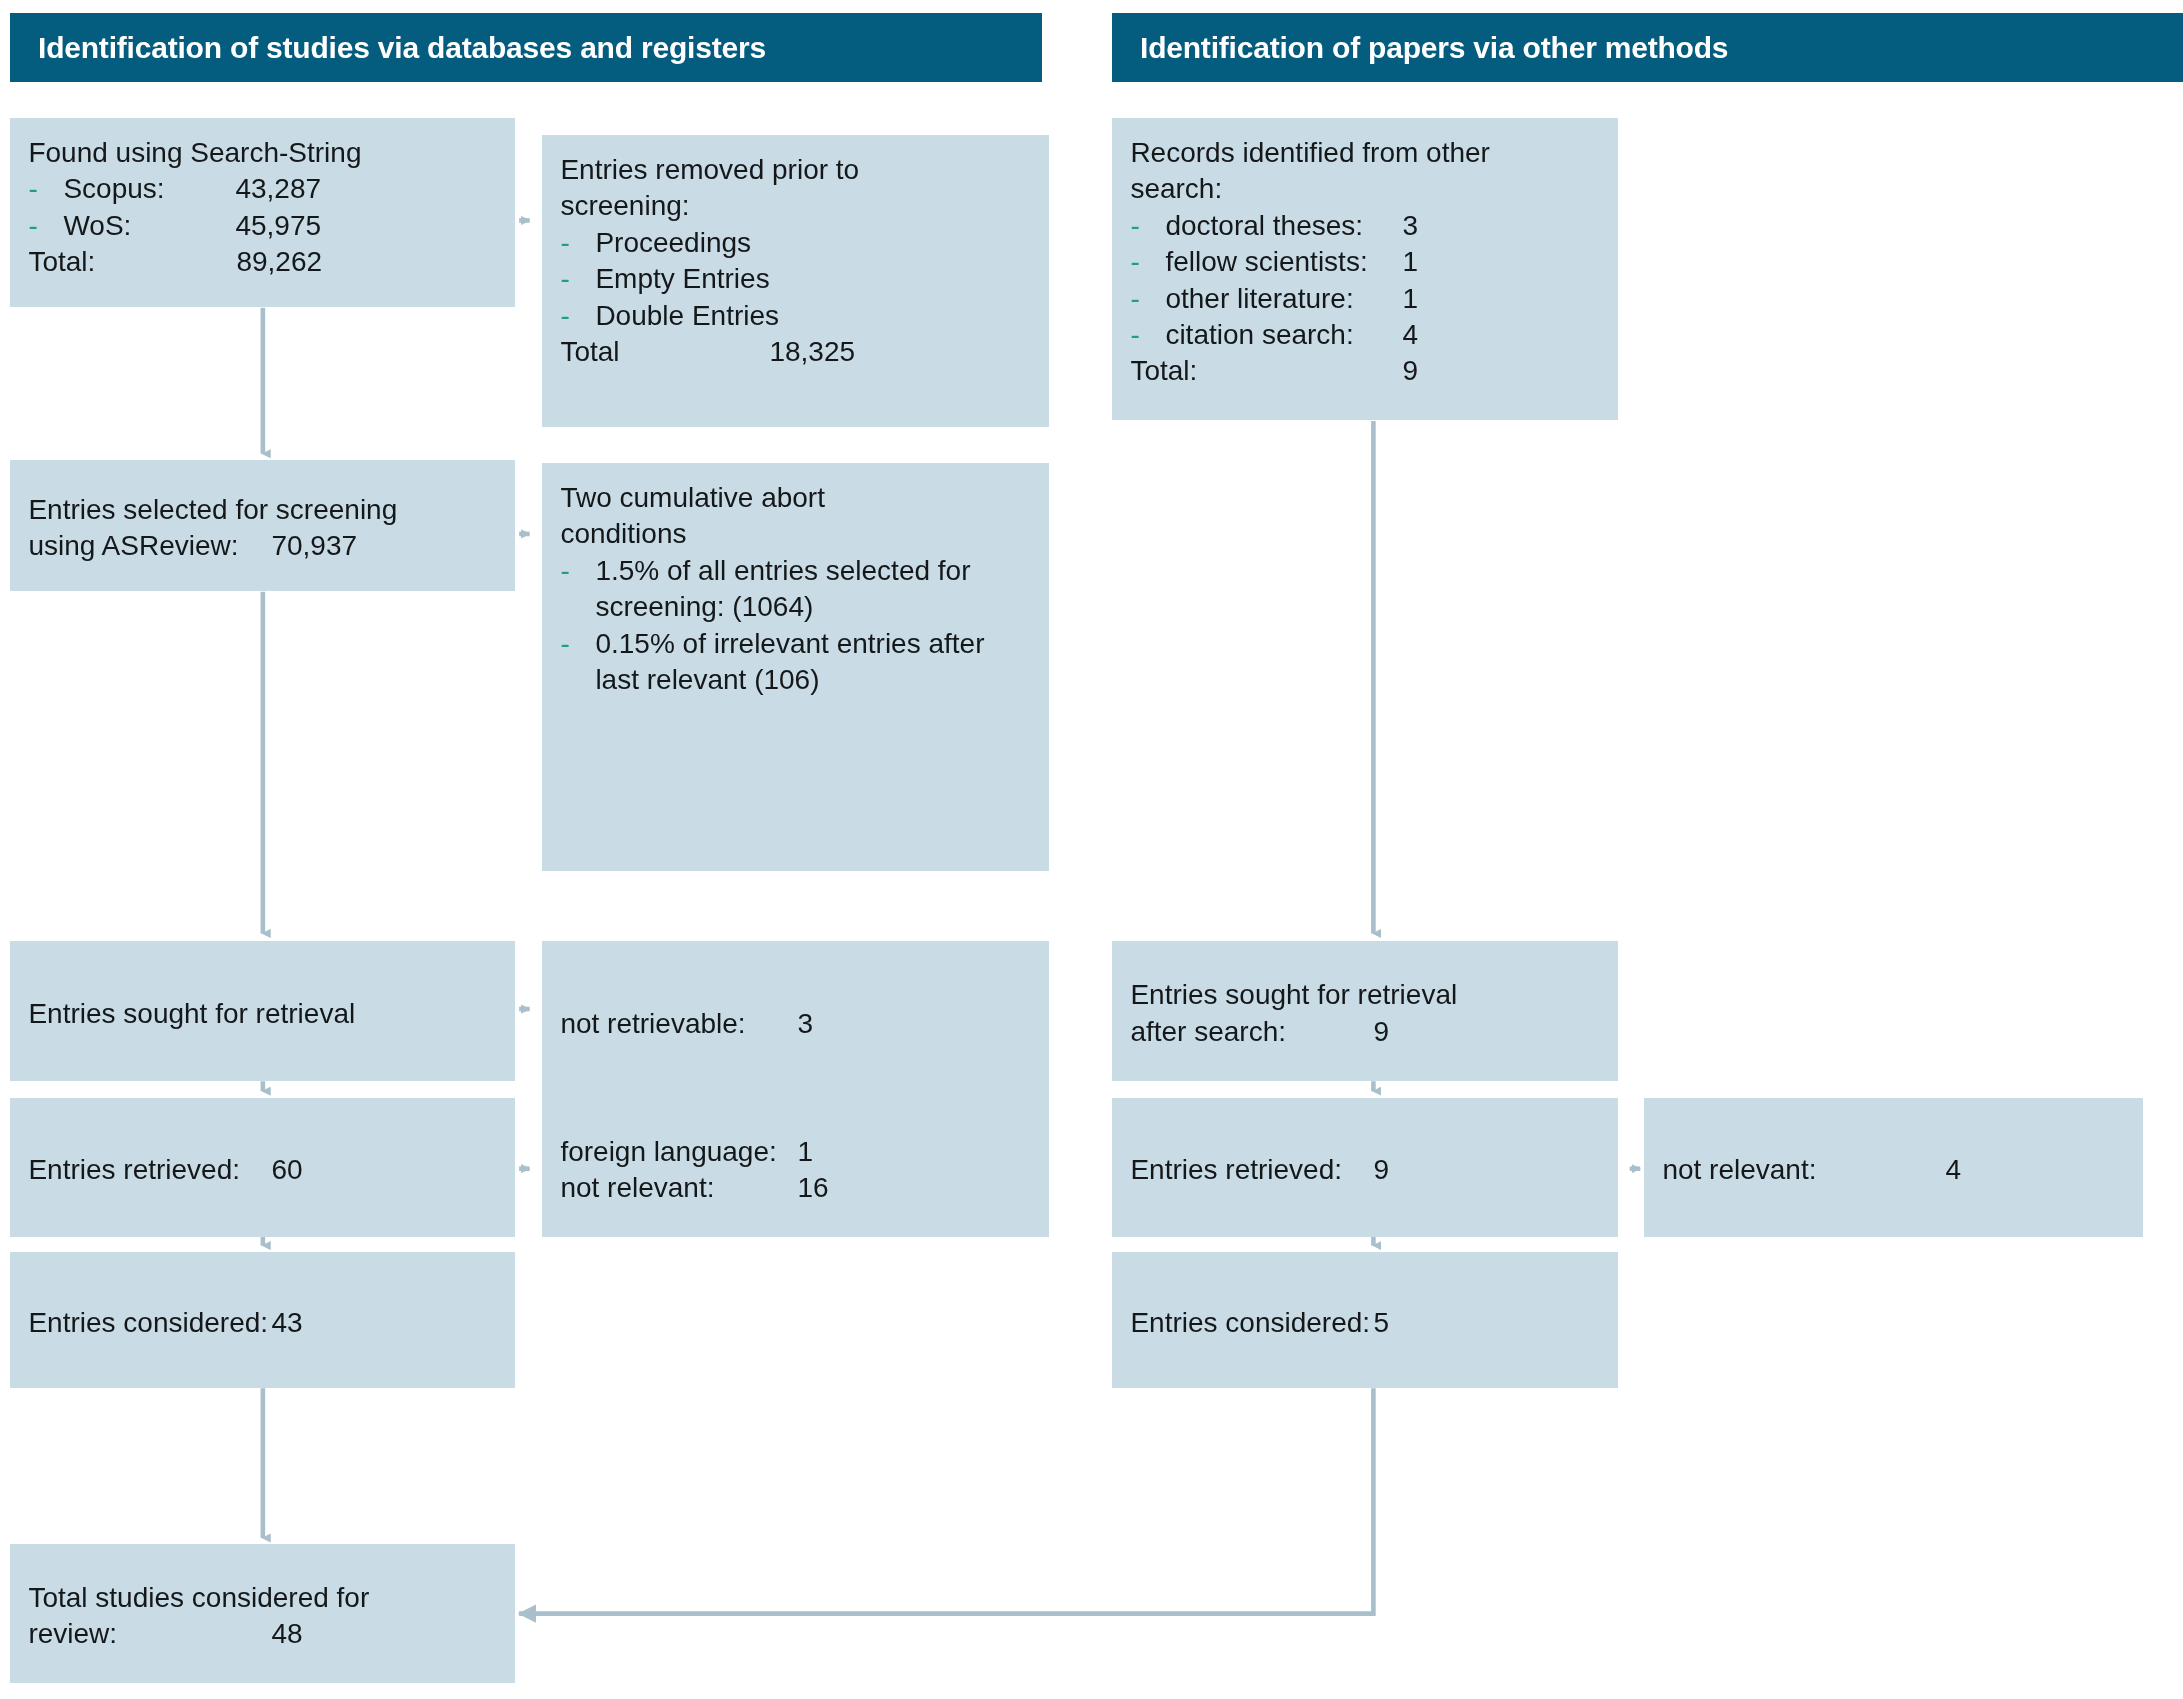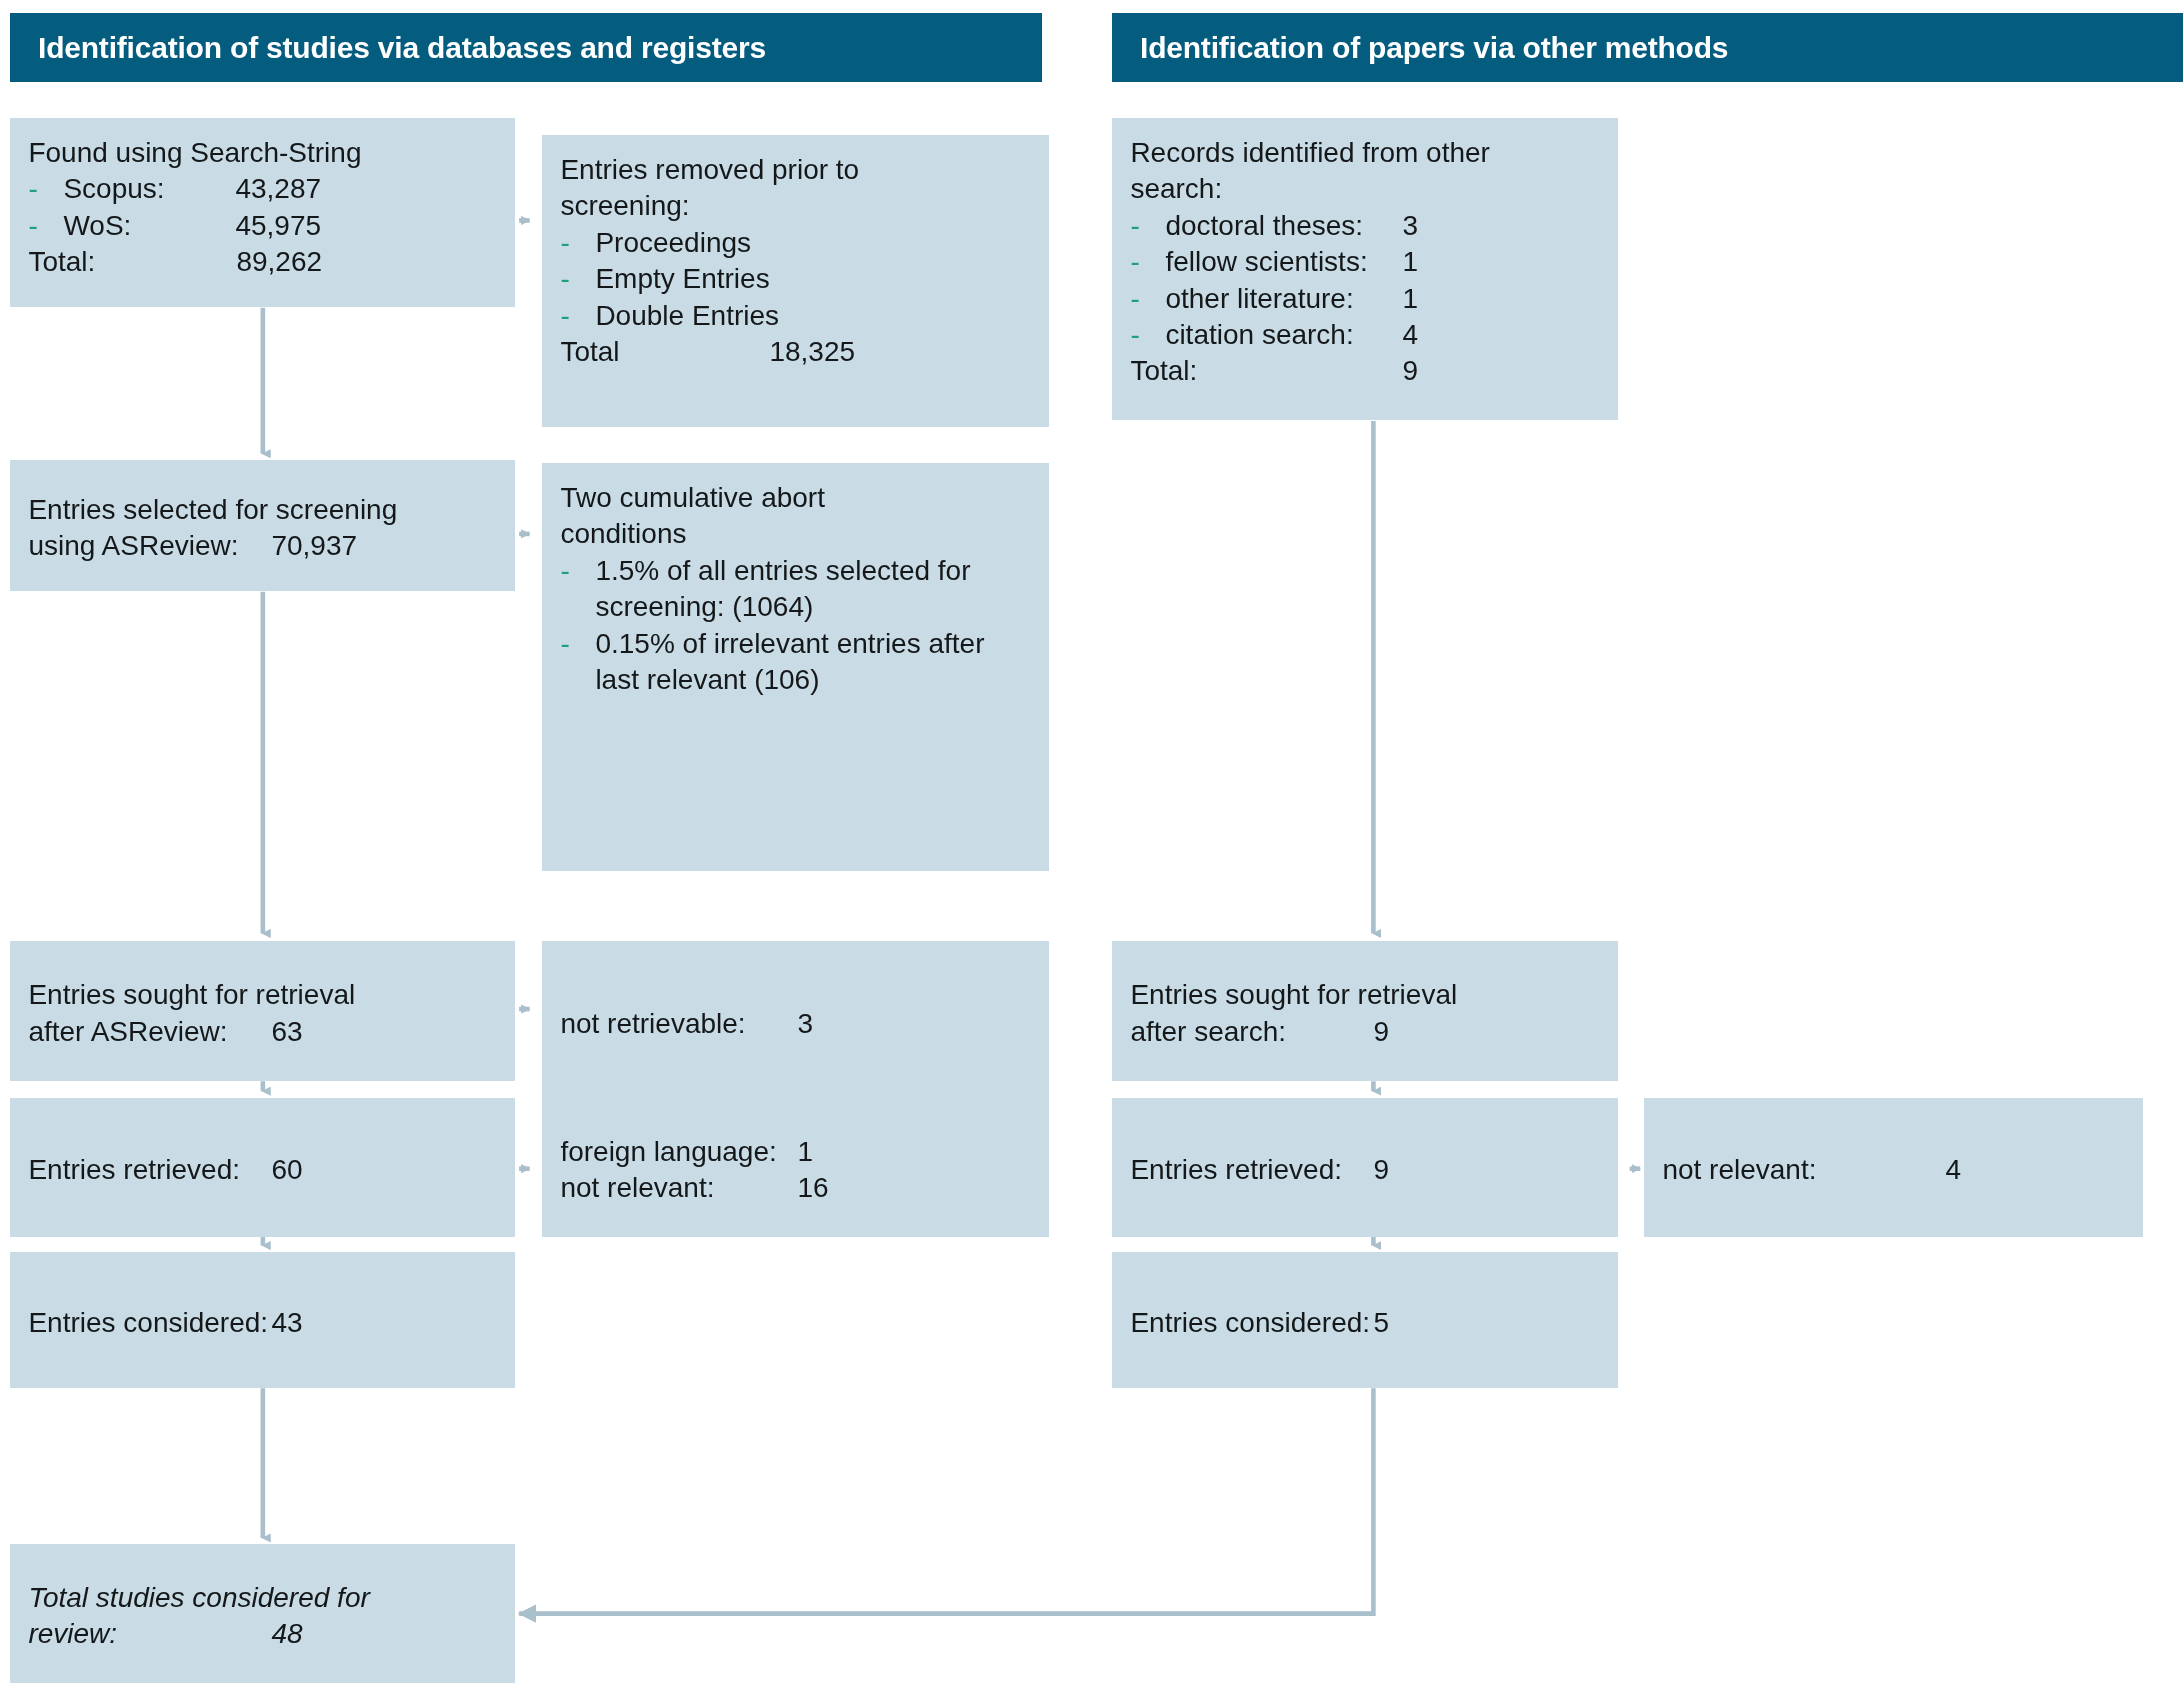--- a/index.html
+++ b/index.html
@@ -192,24 +192,20 @@
       <span class="txt">1.5% of all entries selected for screening: (1064)</span>
     </div>
     <div class="bul2">
       <span class="dash">-</span>
       <span class="txt">0.15% of irrelevant entries after last relevant (106)</span>
     </div>
   </div>
 
   <div class="box vc" style="left:10px; top:941px; width:505px; height:140px;">
     <div class="plain">Entries sought for retrieval</div>
-    <div class="row">
-      <span style="display:inline-block;width:243px">after ASReview:</span>
-      <span>63</span>
-    </div>
   </div>
 
   <div class="box vc" style="left:542px; top:941px; width:507px; height:160px;">
     <div class="row">
       <span style="display:inline-block;width:237px">not retrievable:</span>
       <span>3</span>
     </div>
   </div>
 
   <div class="box vc" style="left:10px; top:1098px; width:505px; height:139px;">
@@ -230,21 +226,21 @@
     </div>
   </div>
 
   <div class="box vc" style="left:10px; top:1252px; width:505px; height:136px;">
     <div class="row">
       <span style="display:inline-block;width:243px">Entries considered:</span>
       <span>43</span>
     </div>
   </div>
 
-  <div class="box vc" style="left:10px; top:1544px; width:505px; height:139px;font-style:italic;">
+  <div class="box vc" style="left:10px; top:1544px; width:505px; height:139px;">
     <div class="plain">Total studies considered for</div>
     <div class="row">
       <span style="display:inline-block;width:243px">review:</span>
       <span>48</span>
     </div>
   </div>
 
   <div class="box" style="left:1112px; top:118px; width:506px; height:302px;">
     <div class="plain">Records identified from other</div>
     <div class="plain">search:</div>

